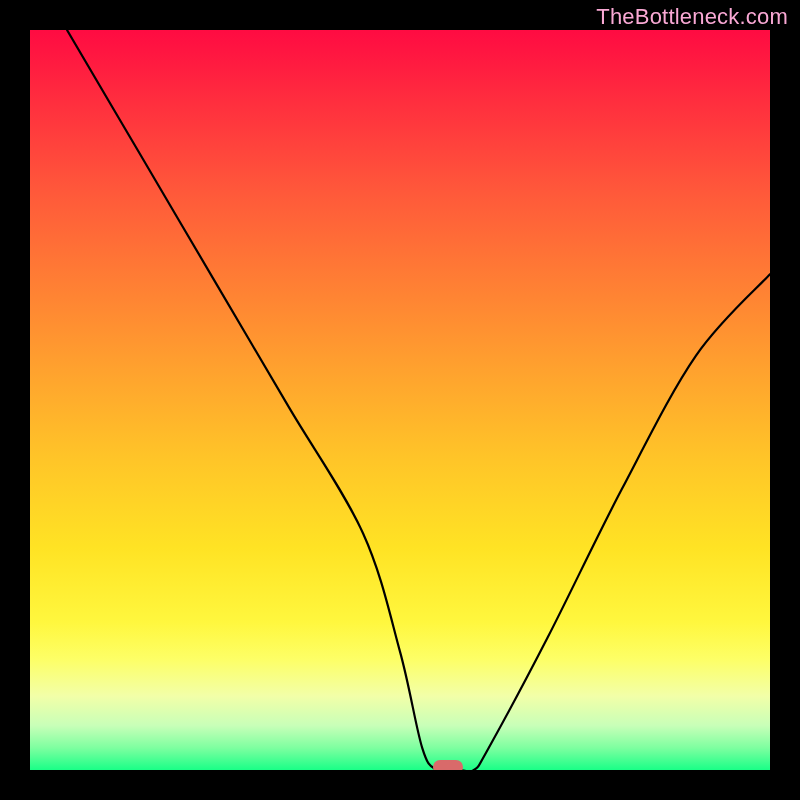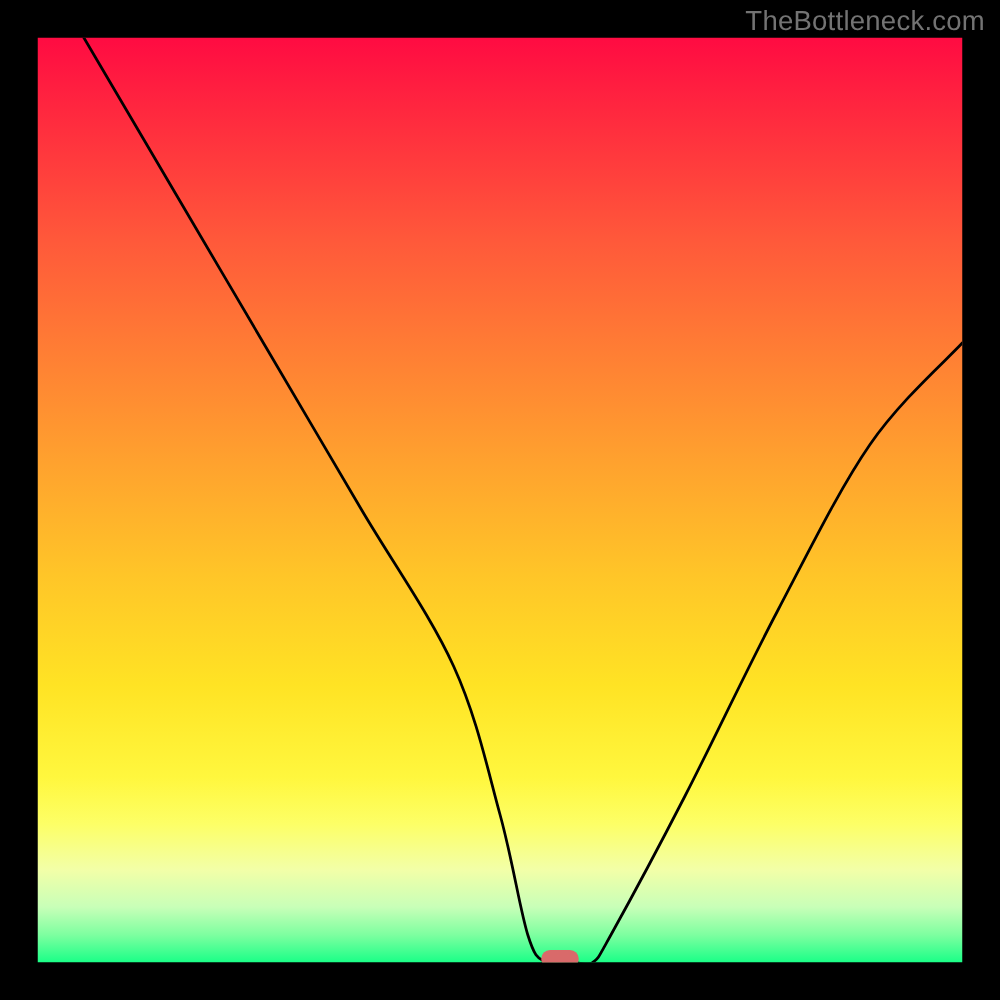--- a/index.html
+++ b/index.html
@@ -14,21 +14,21 @@
   .frame {
     position: relative;
     width: 800px;
     height: 800px;
     background: #000;
   }
   .watermark {
     position: absolute;
     top: 4px;
     right: 12px;
-    color: #737373;
+    color: #f9a8d4;
     font-size: 22px;
     font-weight: 500;
     letter-spacing: 0.2px;
     z-index: 10;
   }
   .plot-area {
     position: absolute;
     left: 30px;
     top: 30px;
     width: 740px;

